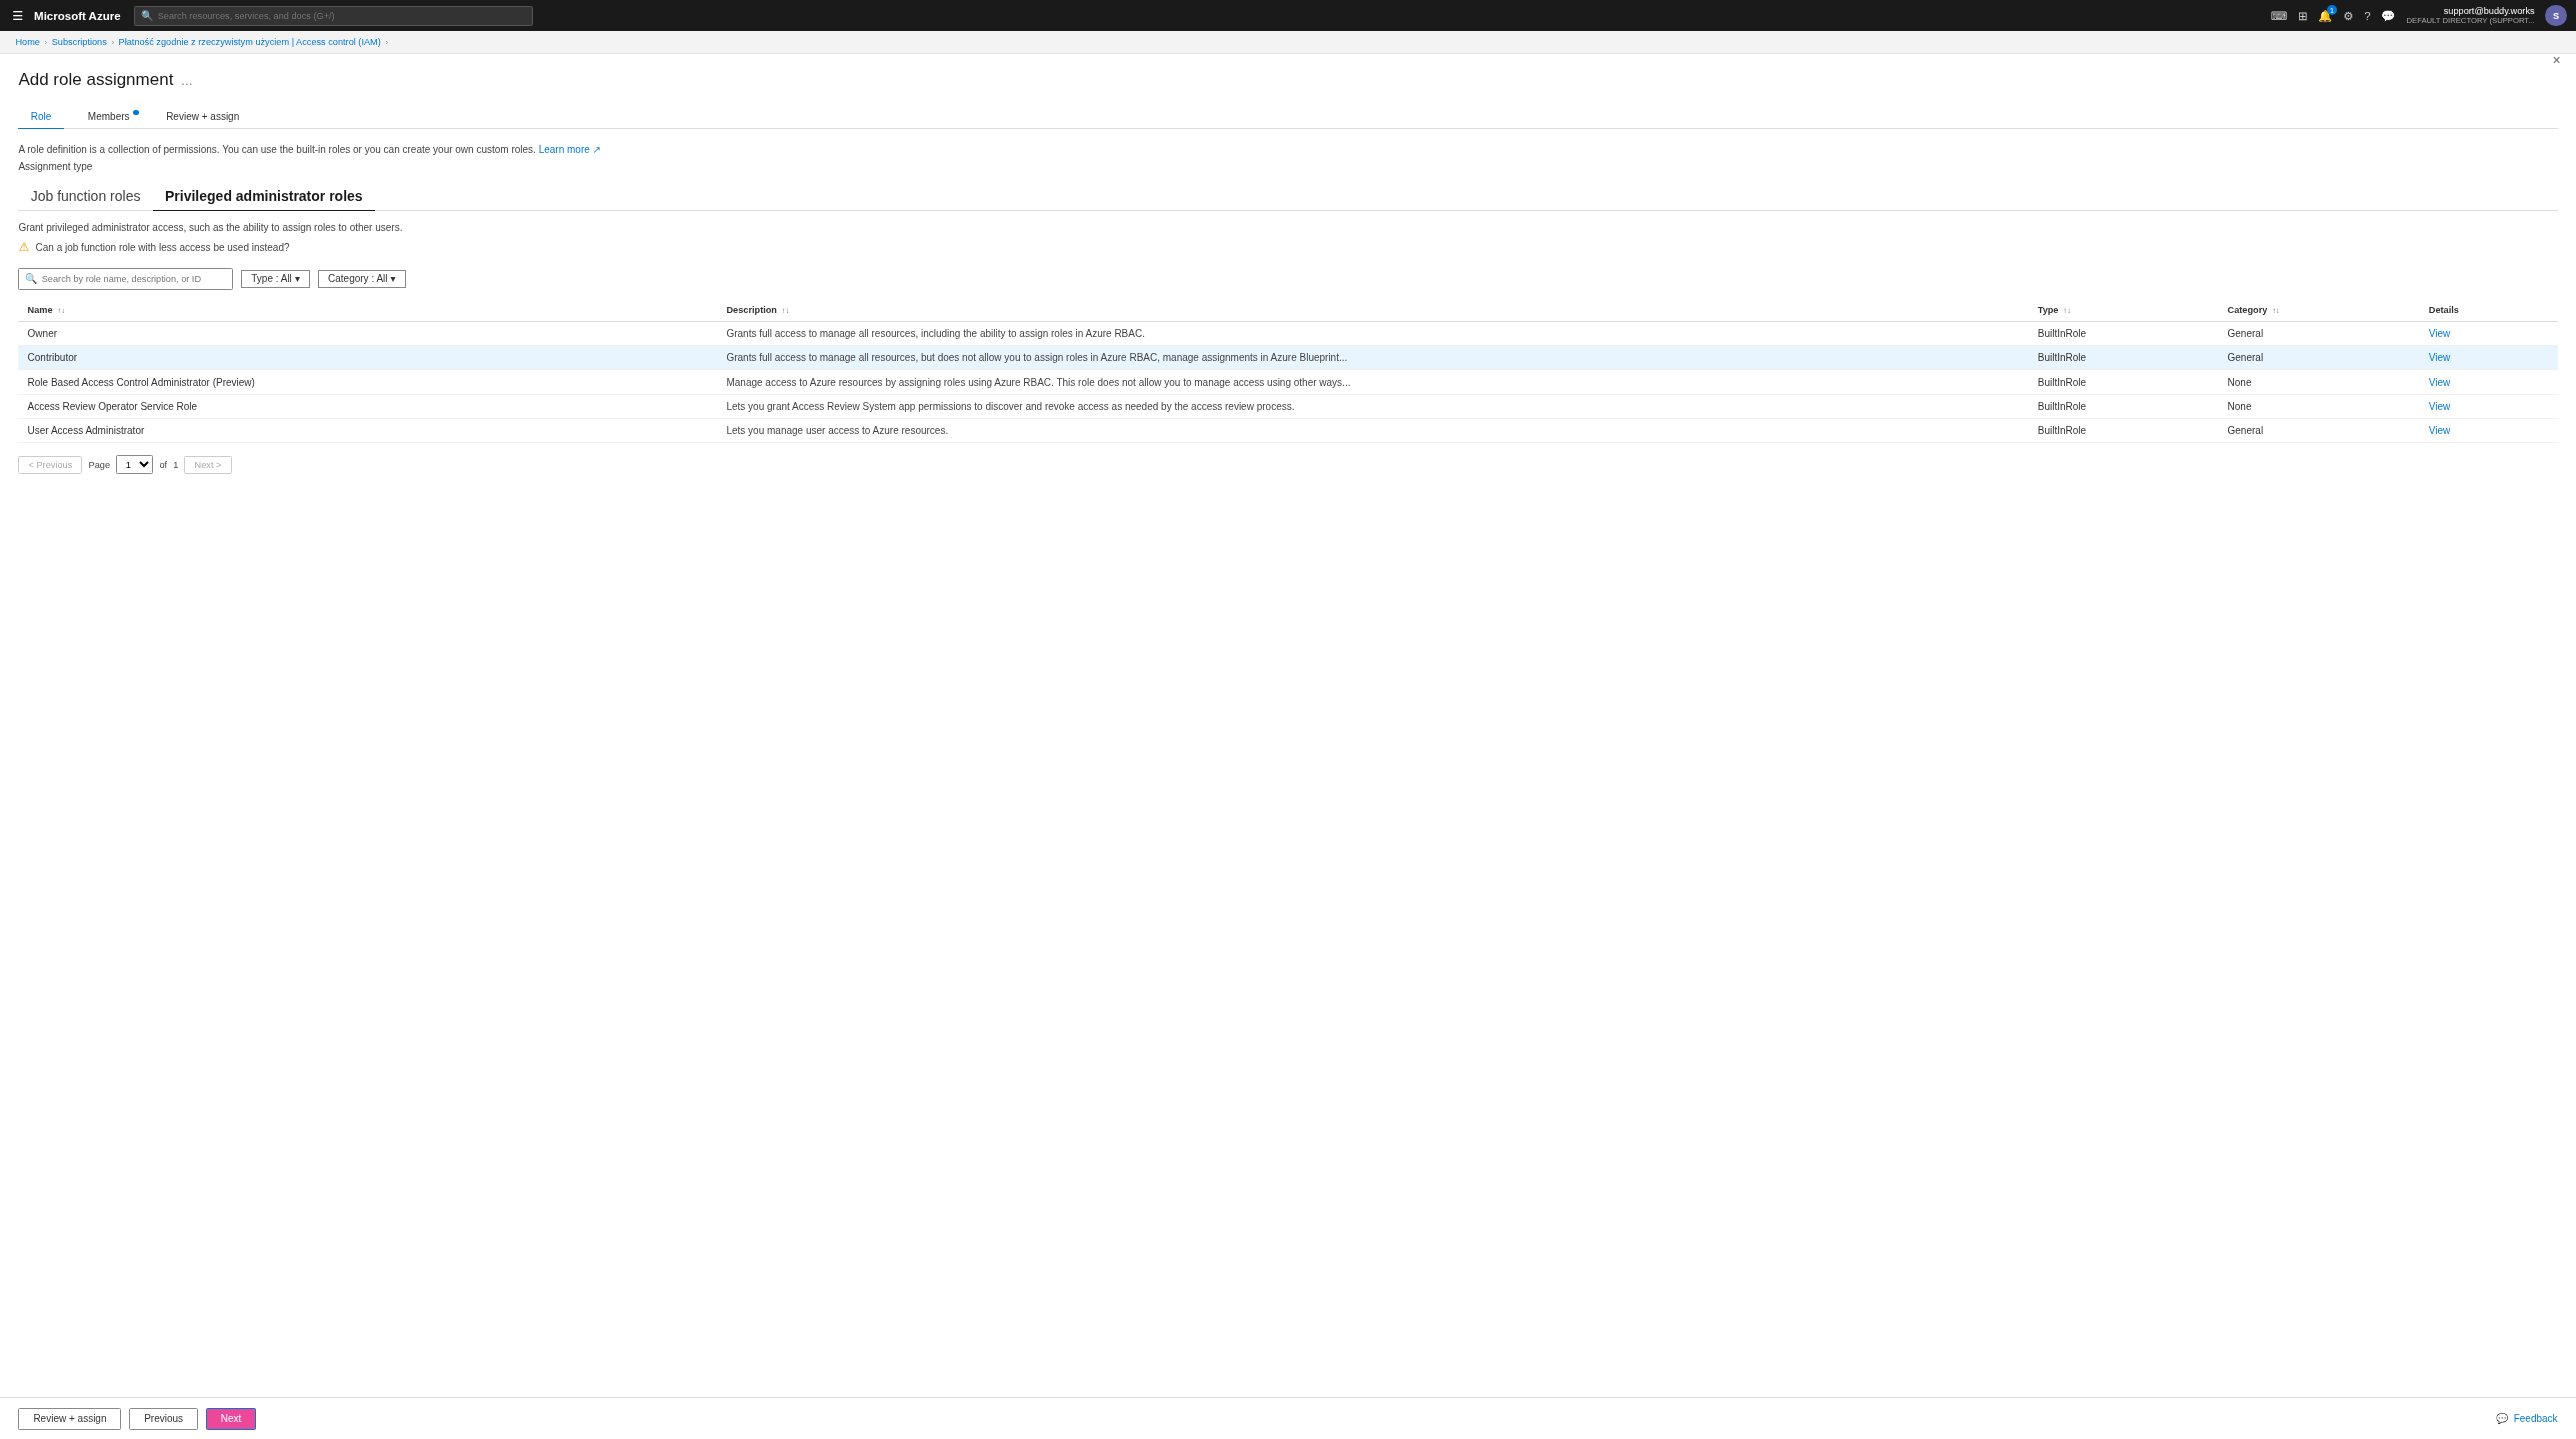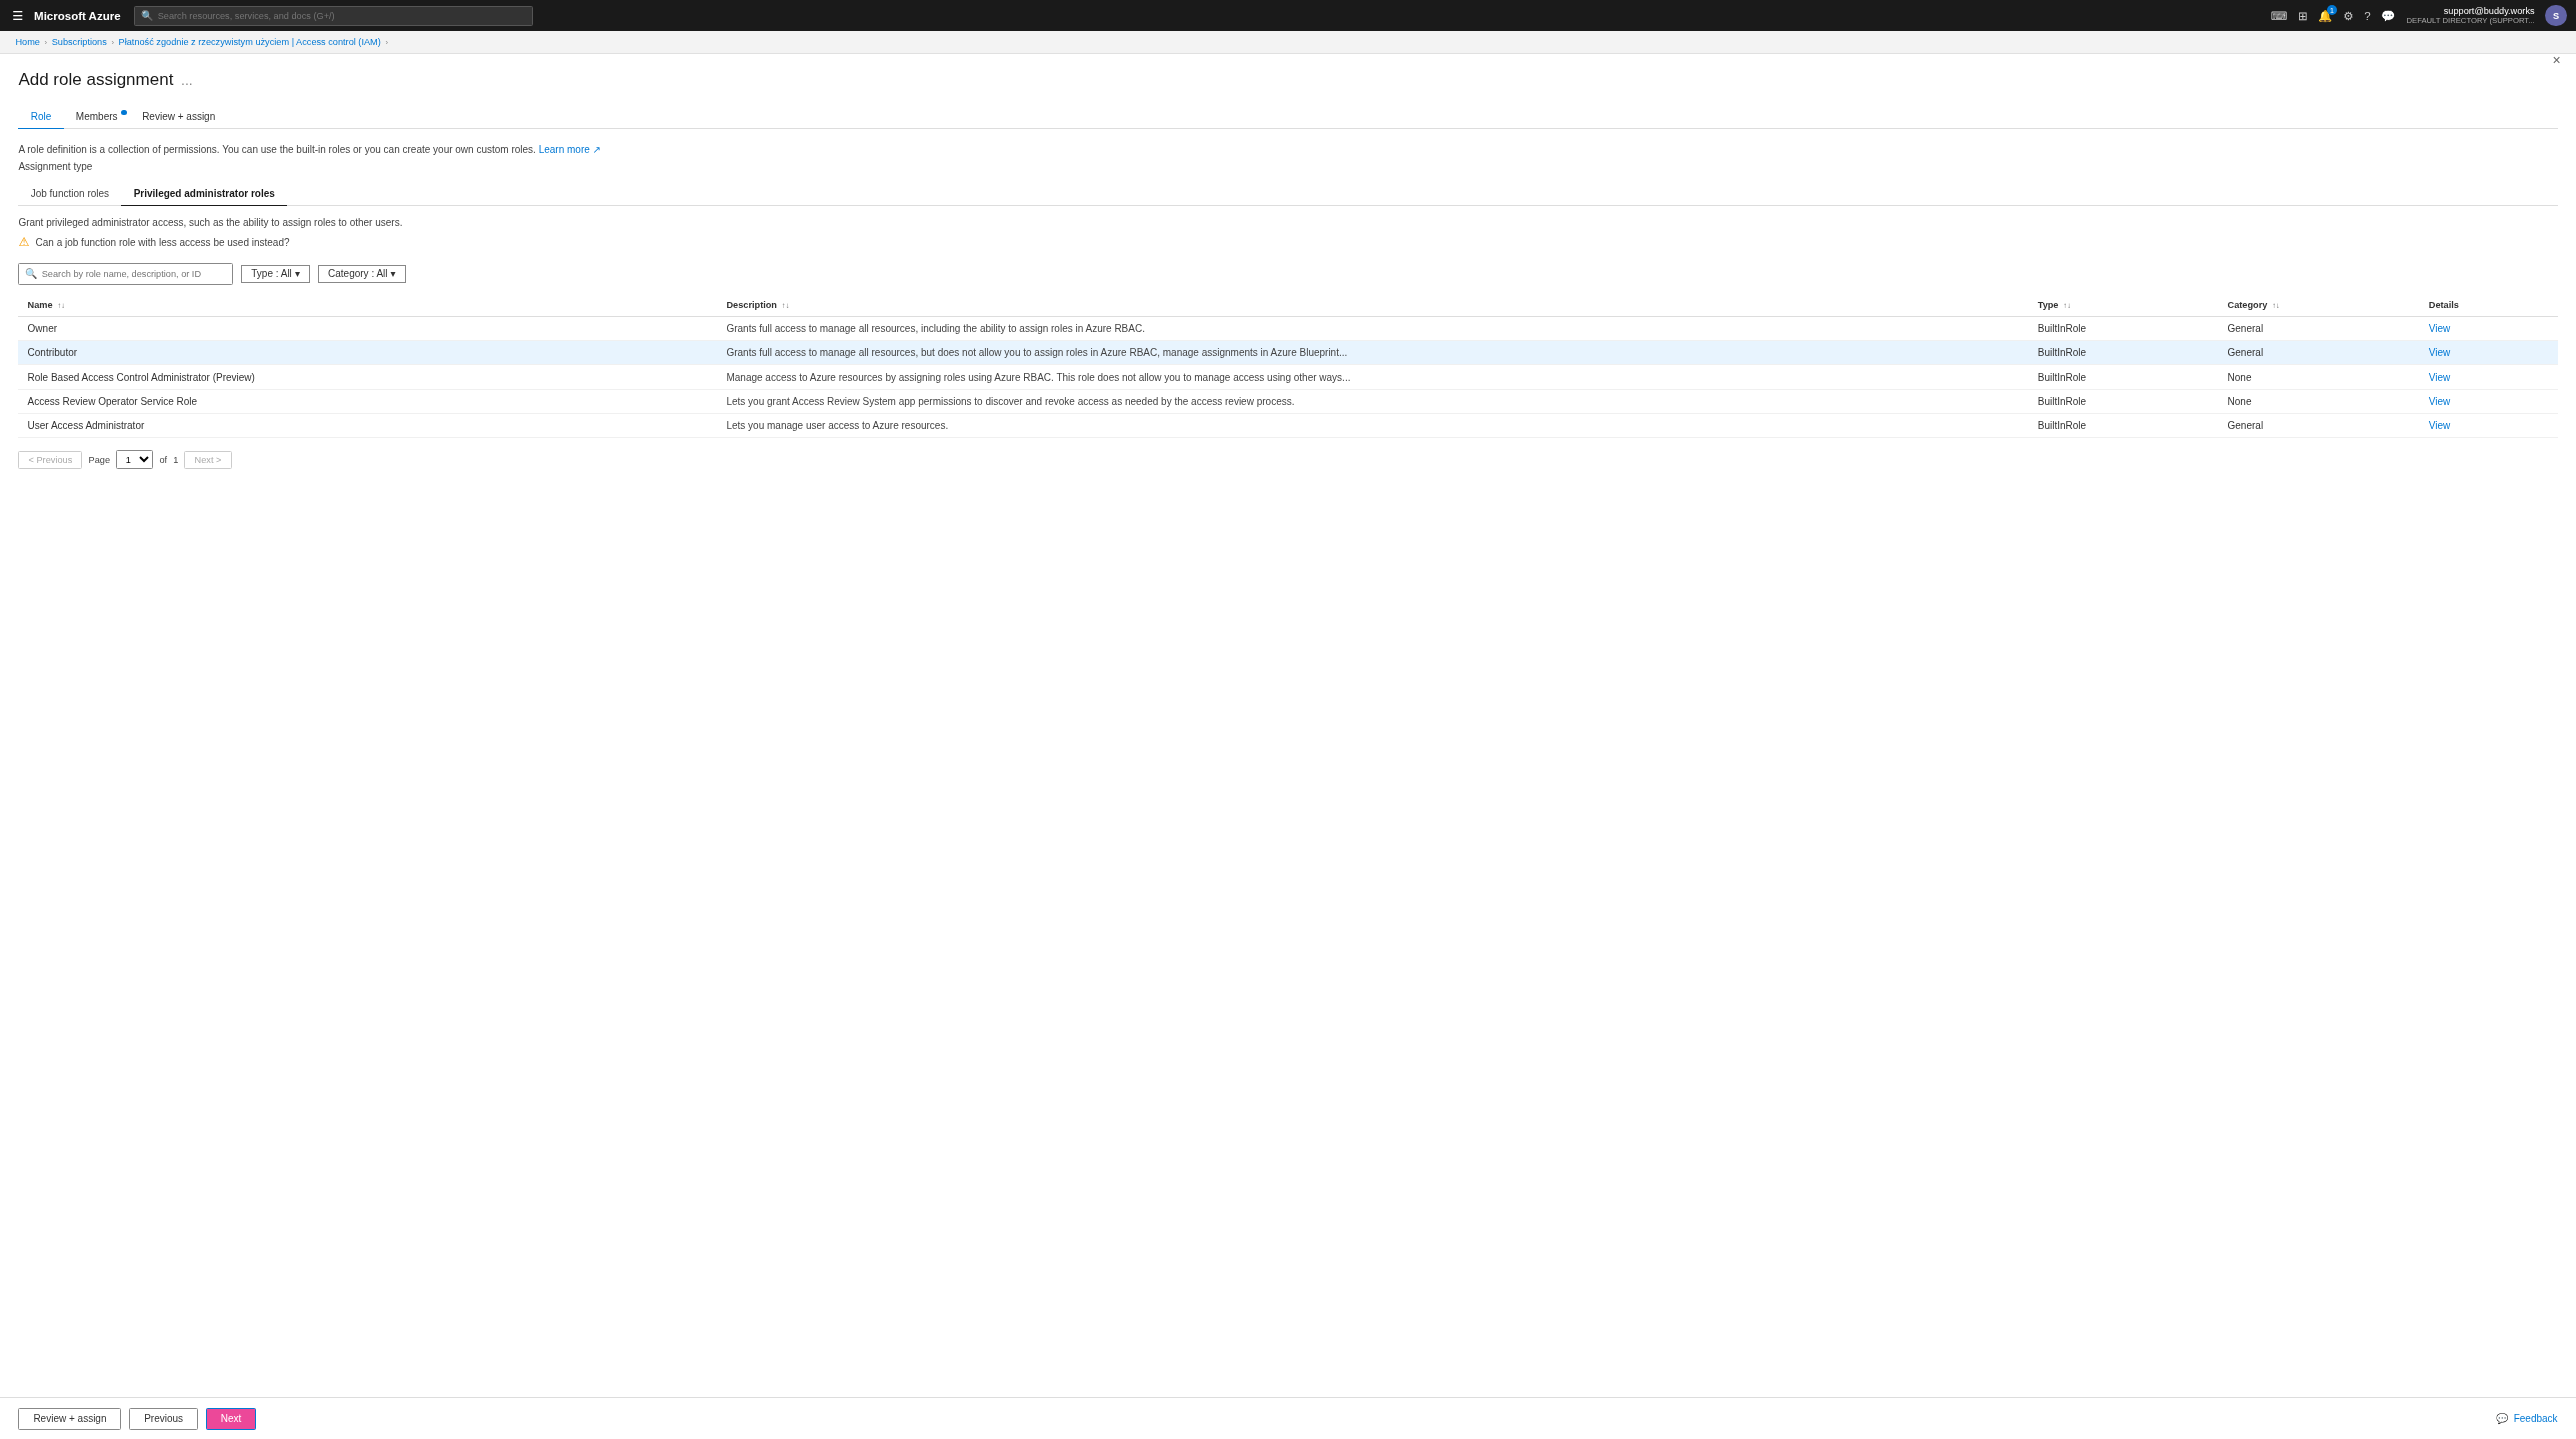--- a/index.html
+++ b/index.html
@@ -53,41 +53,41 @@
     
     .main { padding: 15.4px 18.4px; min-height: calc(100vh - 69px); }
 
     .page-header {
       display: flex; align-items: center; gap: 7.7px; margin-bottom: 15.4px;
     }
     .page-title { font-size: 17px; font-weight: 300; color: #1a1a1a; }
     .page-ellipsis { color: #888; font-size: 14px; cursor: pointer; }
 
     
-    .tabs { display: flex; gap: 0; border-bottom: 0.8px solid #ddd; margin-bottom: 12.3px; }
+    .tabs { display: flex; gap: 12px; border-bottom: 0.8px solid #ddd; margin-bottom: 12.3px; }
     .tab {
       padding: 6.1px 12.3px; cursor: pointer; font-size: 10px;
       color: #333; border-bottom: 1.5px solid transparent;
       margin-bottom: -0.8px; position: relative;
     }
     .tab.active { color: #0078d4; border-bottom: 1.5px solid #0078d4; }
     .tab-badge {
       display: inline-block; width: 5.4px; height: 5.4px;
       background: #0078d4; border-radius: 50%;
       position: absolute; top: 4.6px; right: 3.1px;
     }
 
     .description { font-size: 10px; color: #444; margin-bottom: 4.6px; line-height: 1.5; }
     .description a { color: #0078d4; text-decoration: none; }
     .assignment-type-label { font-size: 10px; color: #444; margin-bottom: 9.2px; }
 
     
     .role-tabs { display: flex; gap: 0; border-bottom: 0.8px solid #ddd; margin-bottom: 10.7px; }
     .role-tab {
-      padding: 6.1px 12.3px; cursor: pointer; font-size: 10px;
+      padding: 6.1px 12.3px; cursor: pointer; font-size: 14px;
       color: #444; border-bottom: 1.5px solid transparent;
       margin-bottom: -0.8px;
     }
     .role-tab.active { color: #1a1a1a; border-bottom: 1.5px solid #1a1a1a; font-weight: 600; }
 
     .role-description { font-size: 10px; color: #444; margin-bottom: 7.7px; }
     .warning-row {
       display: flex; align-items: center; gap: 6.1px;
       font-size: 10px; color: #444; margin-bottom: 14px;
     }

